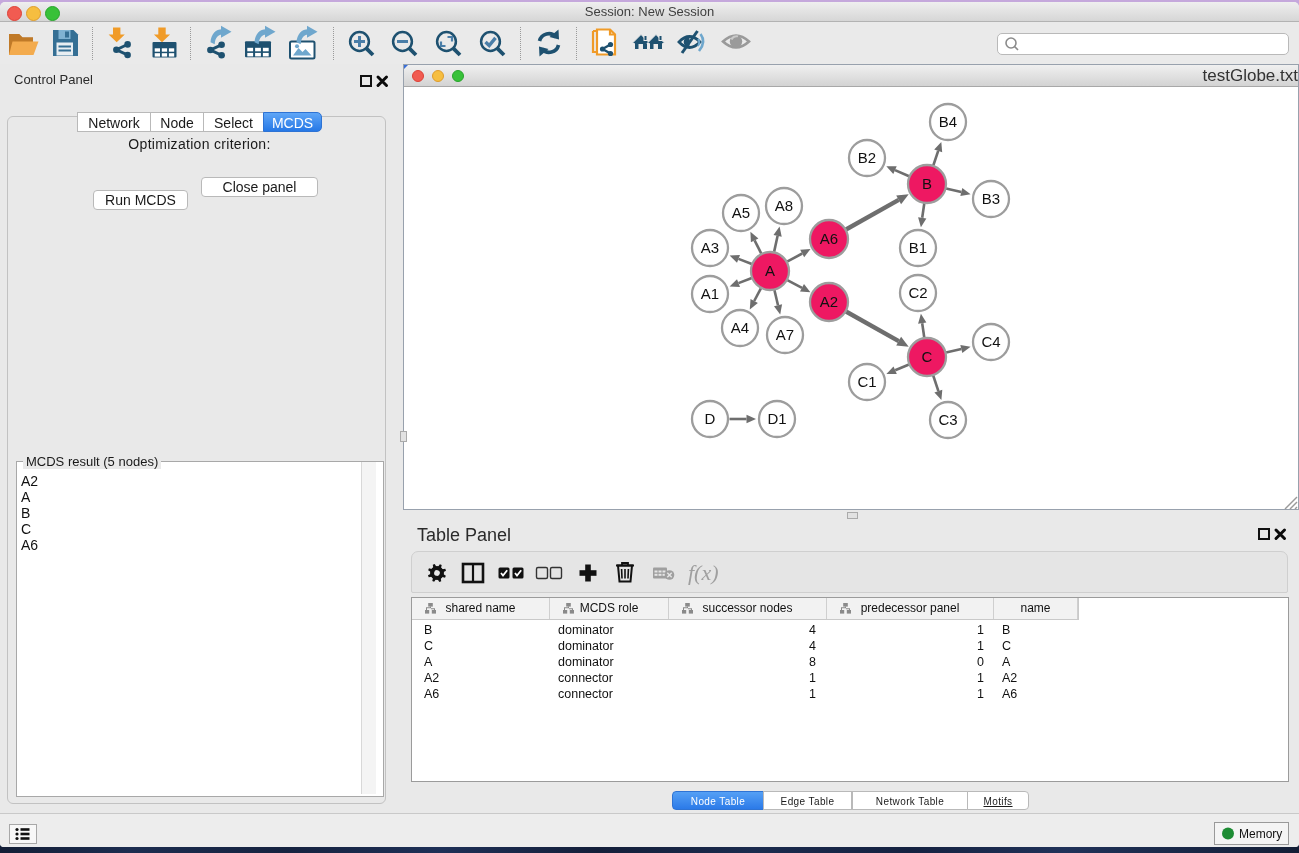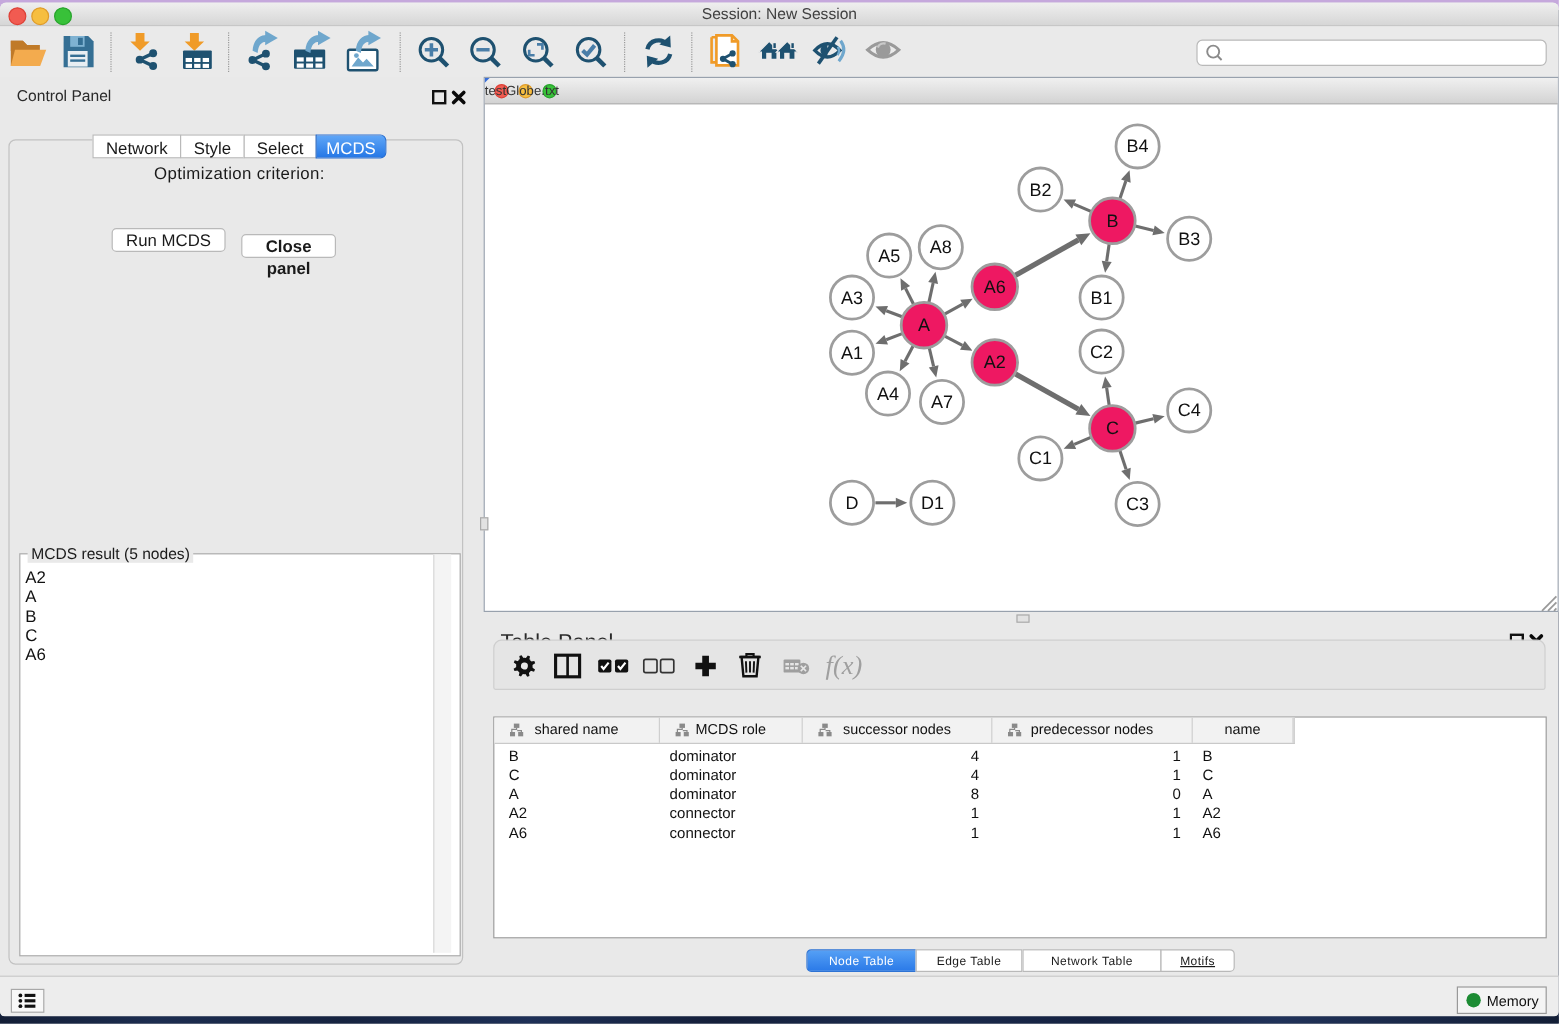--- a/index.html
+++ b/index.html
@@ -24,26 +24,26 @@
 #dd-text{left:11px;top:0;font-size:15px;letter-spacing:-0.45px;color:#111;line-height:20.5px;}
 #dd-step{position:absolute;right:-1px;top:-1px;width:17px;height:21px;border-radius:0 5px 5px 0;background:linear-gradient(#55a0f8,#1b72e8);}
 .btn{position:absolute;height:20px;background:#fff;border:1px solid #b9b9b9;border-radius:4px;font-size:14px;color:#1a1a1a;text-align:center;line-height:18px;box-sizing:border-box;}
 #groupbox{left:16px;top:459px;width:366px;height:334px;border:1px solid #a8a8a8;background:#fff;}
 #gb-label{left:23px;top:452px;background:#e9e9e9;font-size:13px;color:#1a1a1a;padding:0 3px;}
 #gb-list{left:21px;top:471px;font-size:14px;color:#111;line-height:16px;}
 #gb-scroll{left:361px;top:460px;width:14px;height:332px;background:#f4f4f4;border-left:1px solid #d8d8d8;}
 
 #netwin{left:403px;top:62px;width:896px;height:446px;background:#fff;border:1px solid #98a1ad;box-sizing:border-box;}
 #net-titlebar{left:0;top:0;width:894px;height:22px;background:linear-gradient(#f0f0f0,#d3d3d3);border-bottom:1px solid #a8a8a8;box-sizing:border-box;}
-#net-title{left:0;top:0;width:894px;text-align:left;font-size:11px;color:#333;line-height:22px;}
+#net-title{left:0;top:0;width:894px;text-align:right;font-size:17px;color:#333;line-height:22px;}
 .tl2{position:absolute;top:4.5px;width:12px;height:12px;border-radius:50%;box-sizing:border-box;}
 
 #tp-head{left:403px;top:517px;width:896px;height:26px;}
 #tp-title{left:420px;top:525px;font-size:18px;color:#2a2a2a;}
-#tp-toolbar{left:411px;top:531px;width:877px;height:42px;background:#e5e5e5;border:1px solid #cfcfcf;border-radius:7px 7px 2px 2px;box-sizing:border-box;}
+#tp-toolbar{left:411px;top:549px;width:877px;height:42px;background:#e5e5e5;border:1px solid #cfcfcf;border-radius:7px 7px 2px 2px;box-sizing:border-box;}
 #tbl{left:411px;top:595px;width:878px;height:185px;background:#fff;border:1px solid #9b9b9b;box-sizing:border-box;}
 #tbl-header{left:0;top:0;width:666px;height:21px;background:#f2f2f2;border-bottom:1px solid #c9c9c9;border-right:1px solid #c9c9c9;}
 .th{position:absolute;top:0;height:21px;font-size:12px;color:#111;text-align:center;line-height:21px;border-right:1px solid #cfcfcf;box-sizing:border-box;}
 .td{position:absolute;font-size:12.5px;color:#111;height:16px;line-height:16px;}
 .tabbtn2{position:absolute;top:789px;height:19px;background:#fff;border:1px solid #b9b9b9;font-size:10px;letter-spacing:0.4px;color:#1a1a1a;text-align:center;line-height:19px;box-sizing:border-box;}
 
 #statusbar{left:0;top:811px;width:1299px;height:34px;background:#ededed;border-top:1px solid #c9c9c9;box-sizing:border-box;}
 #mem-btn{left:1214px;top:820px;width:75px;height:23px;background:#f4f4f4;border:1px solid #999;box-sizing:border-box;}
 #list-btn{left:9px;top:822px;width:28px;height:20px;background:#f8f8f8;border:1px solid #a8a8a8;box-sizing:border-box;}
 </style>
@@ -197,26 +197,26 @@
         </svg></div>
   </div>
   <div class="abs" id="cp-head"></div>
   <div class="abs" id="cp-title">Control Panel</div>
   <svg class="abs" style="left:360px;top:72px" width="30" height="14">
 <rect x="1" y="2" width="10" height="10" fill="none" stroke="#111" stroke-width="2"></rect>
 <path d="M18 3 L26.5 11.5 M26.5 3 L18 11.5" stroke="#0a0a0a" stroke-width="3" stroke-linecap="round"></path>
     </svg>
   <div class="abs" id="cp-body"></div>
   <div class="tabbtn" style="left:77px;width:74px;">Network</div>
-  <div class="tabbtn" style="left:150px;width:54px;">Style</div>
+  <div class="tabbtn" style="left:150px;width:54px;">Node</div>
   <div class="tabbtn" style="left:203px;width:61px;">Select</div>
   <div class="tabbtn" style="left:263px;width:59px;background:linear-gradient(#5fa6f7,#2678e6);border-color:#2e73d4;color:#fff;border-radius:0 5px 5px 0;">MCDS</div>
   <div class="abs" id="opt-label">Optimization criterion:</div>
   <div class="btn" style="left:93px;top:188px;width:95px;">Run MCDS</div>
-  <div class="btn" style="left:201px;top:193px;width:79px;font-weight:bold;">Close panel</div>
+  <div class="btn" style="left:201px;top:175px;width:117px;">Close panel</div>
   <div class="abs" id="groupbox"></div>
   <div class="abs" id="gb-scroll"></div>
   <div class="abs" id="gb-label">MCDS result (5 nodes)</div>
   <div class="abs" id="gb-list">A2<br>A<br>B<br>C<br>A6</div>
   <div class="abs" id="netwin">
     <div class="abs" style="left:0;top:0;width:0;height:0;border-top:4px solid #3a6fd8;border-right:4px solid transparent;z-index:5;"></div>
       <div class="abs" id="net-titlebar">
       <div class="tl2" style="left:8px;background:#f15b51;border:1px solid #dd4137;"></div>
       <div class="tl2" style="left:28px;background:#f6be40;border:1px solid #df9c2b;"></div>
       <div class="tl2" style="left:48px;background:#38c139;border:1px solid #28a42c;"></div>
@@ -364,21 +364,21 @@
 <circle cx="6.5" cy="2" r="4.8"></circle>
           <path d="M4.3 -0.2 L8.7 4.2 M8.7 -0.2 L4.3 4.2" stroke="#e6e6e6" stroke-width="1.4"></path>
         </g>
         <text x="276" y="28" font-family="Liberation Serif,serif" font-style="italic" font-size="22" fill="#9f9f9f">f(x)</text>
       </svg></div>
   <div class="abs" id="tbl">
     <div class="abs" id="tbl-header">
       <div class="th" style="left:0px;width:138px;">shared name</div>
         <div class="th" style="left:138px;width:119px;">MCDS role</div>
         <div class="th" style="left:257px;width:158px;">successor nodes</div>
-        <div class="th" style="left:415px;width:167px;">predecessor nodes</div>
+        <div class="th" style="left:415px;width:167px;">predecessor panel</div>
         <div class="th" style="left:582px;width:84px;">name</div>
         <svg class="abs" style="left:0;top:0" width="666" height="21">
           <g transform="translate(13,5)" fill="#8a8a8a">
 <rect x="3.2" y="0" width="4.6" height="3.6"></rect>
 <rect x="0" y="7" width="4.2" height="3.6"></rect>
             <rect x="6.8" y="7" width="4.2" height="3.6"></rect>
 <path d="M5 3.6 h1 v1.7 h-4 v1.7 h-1 v-2.7 h4 z M6 5.3 h4 v2.7 h-1 v-1.7 h-3 z"></path>
           </g>
           <g transform="translate(151,5)" fill="#8a8a8a">
 <rect x="3.2" y="0" width="4.6" height="3.6"></rect>

